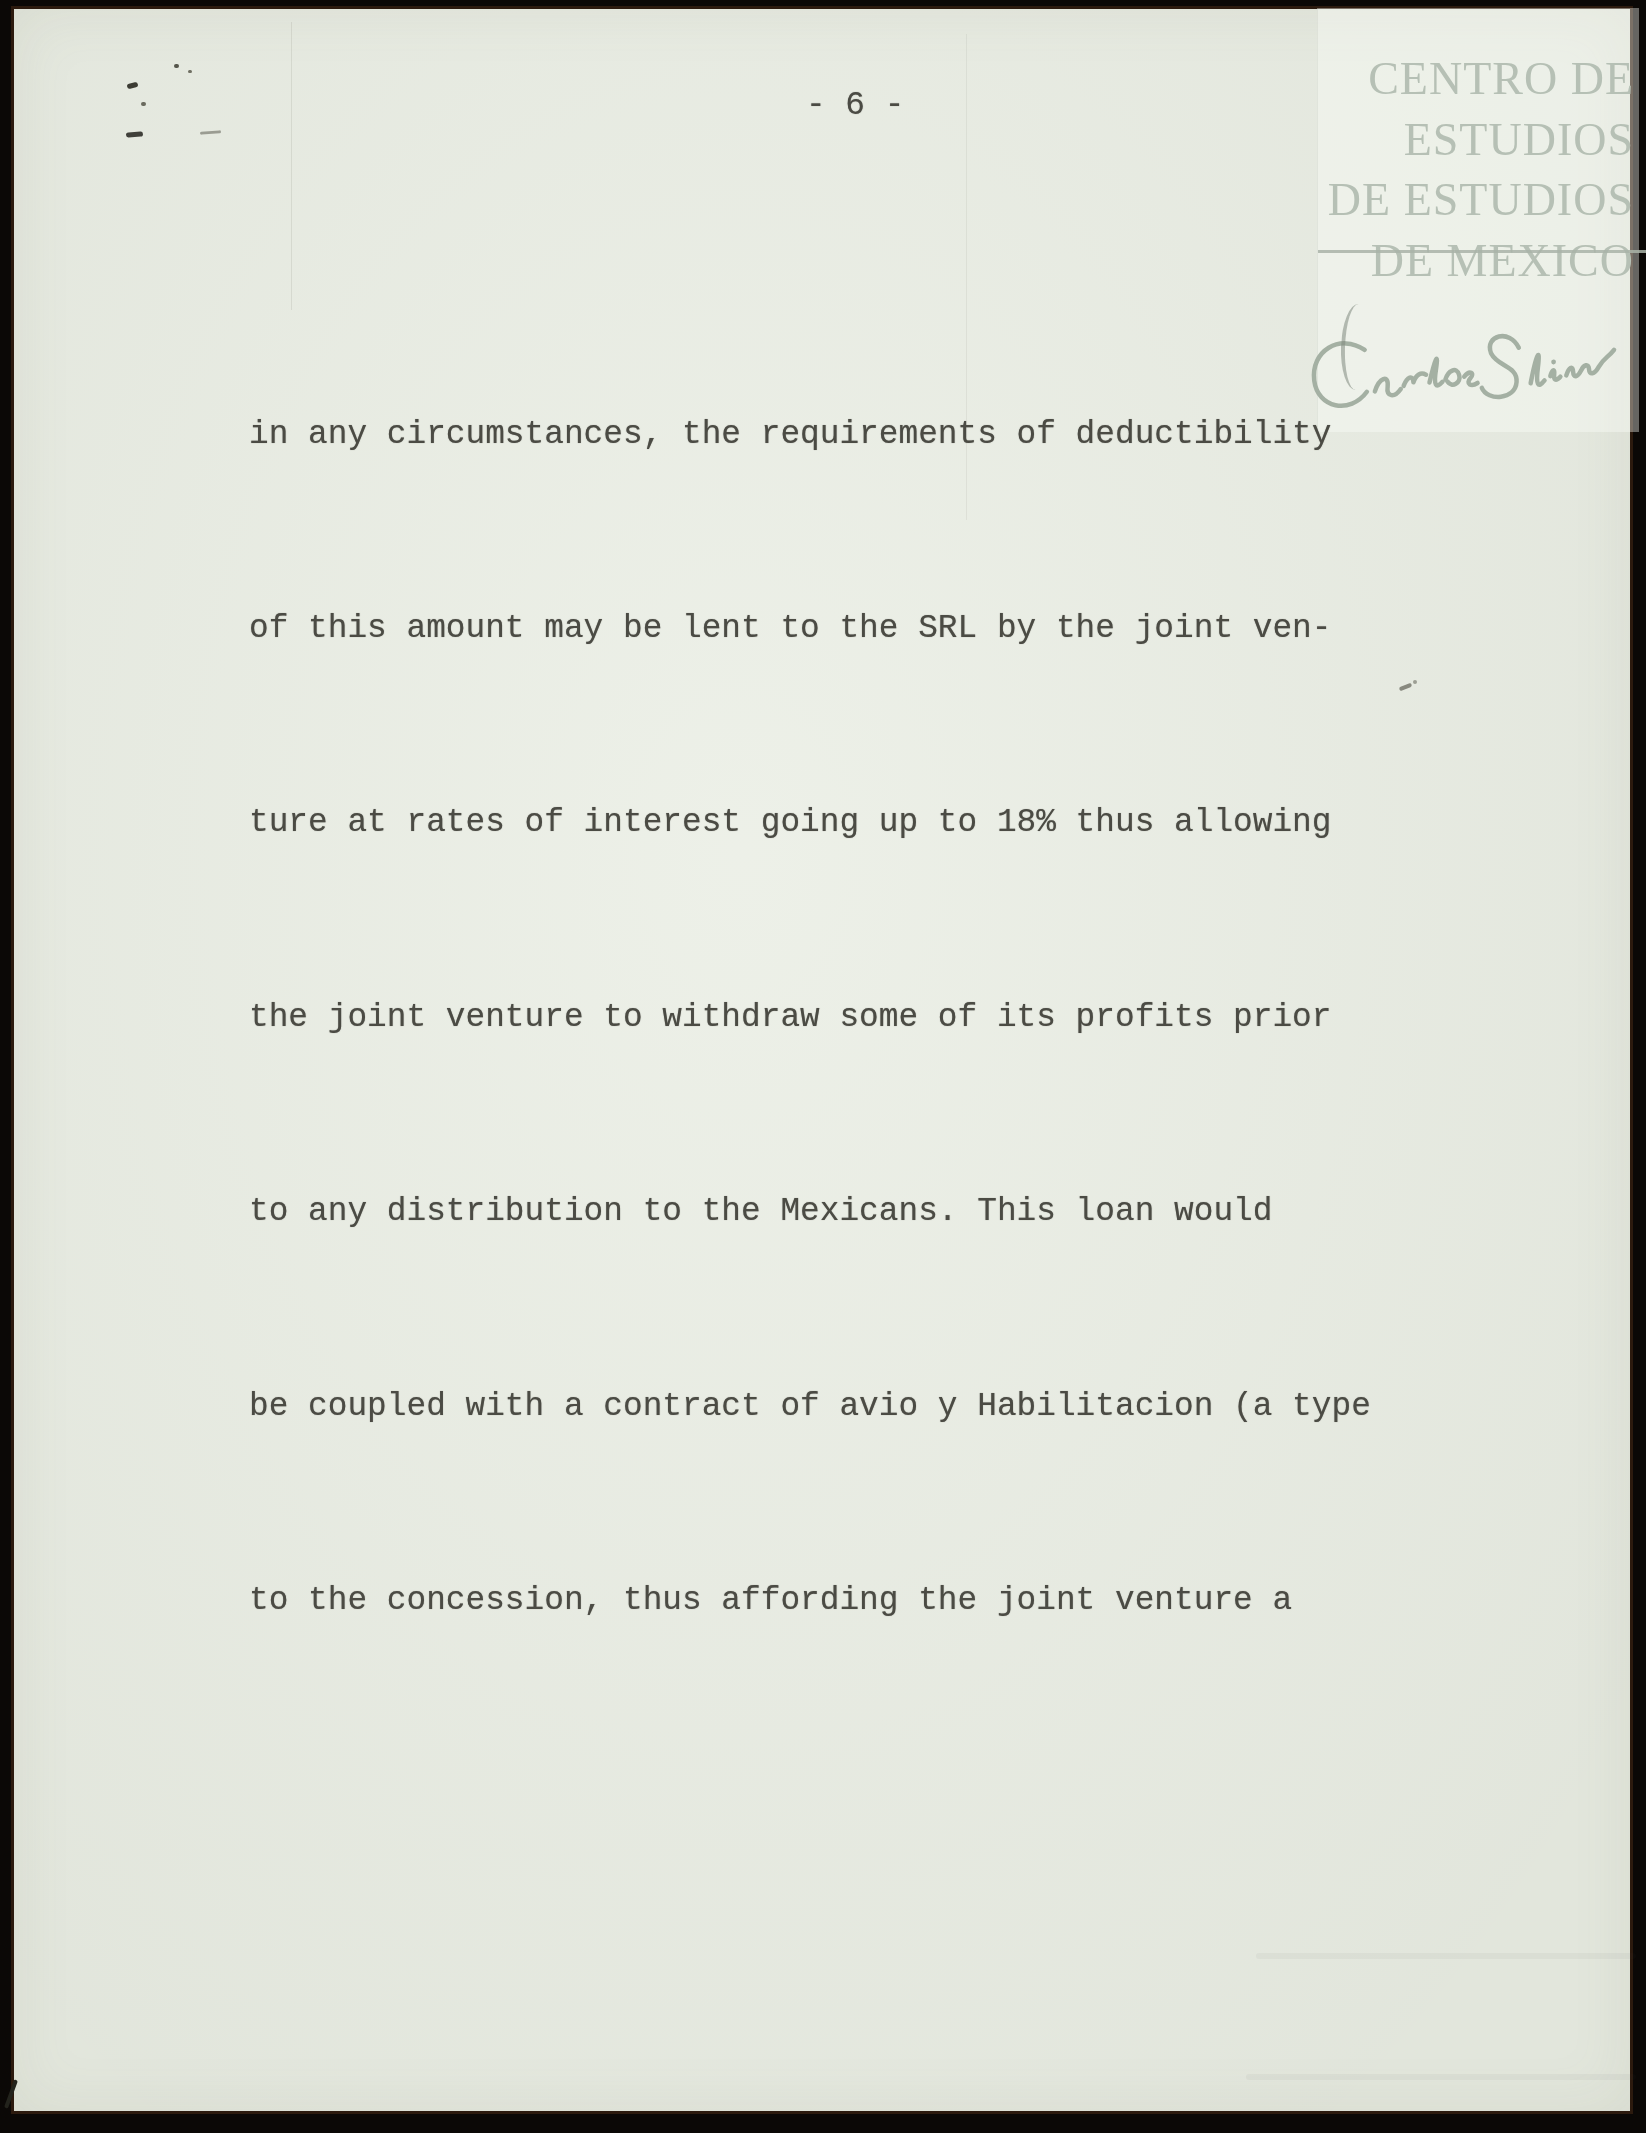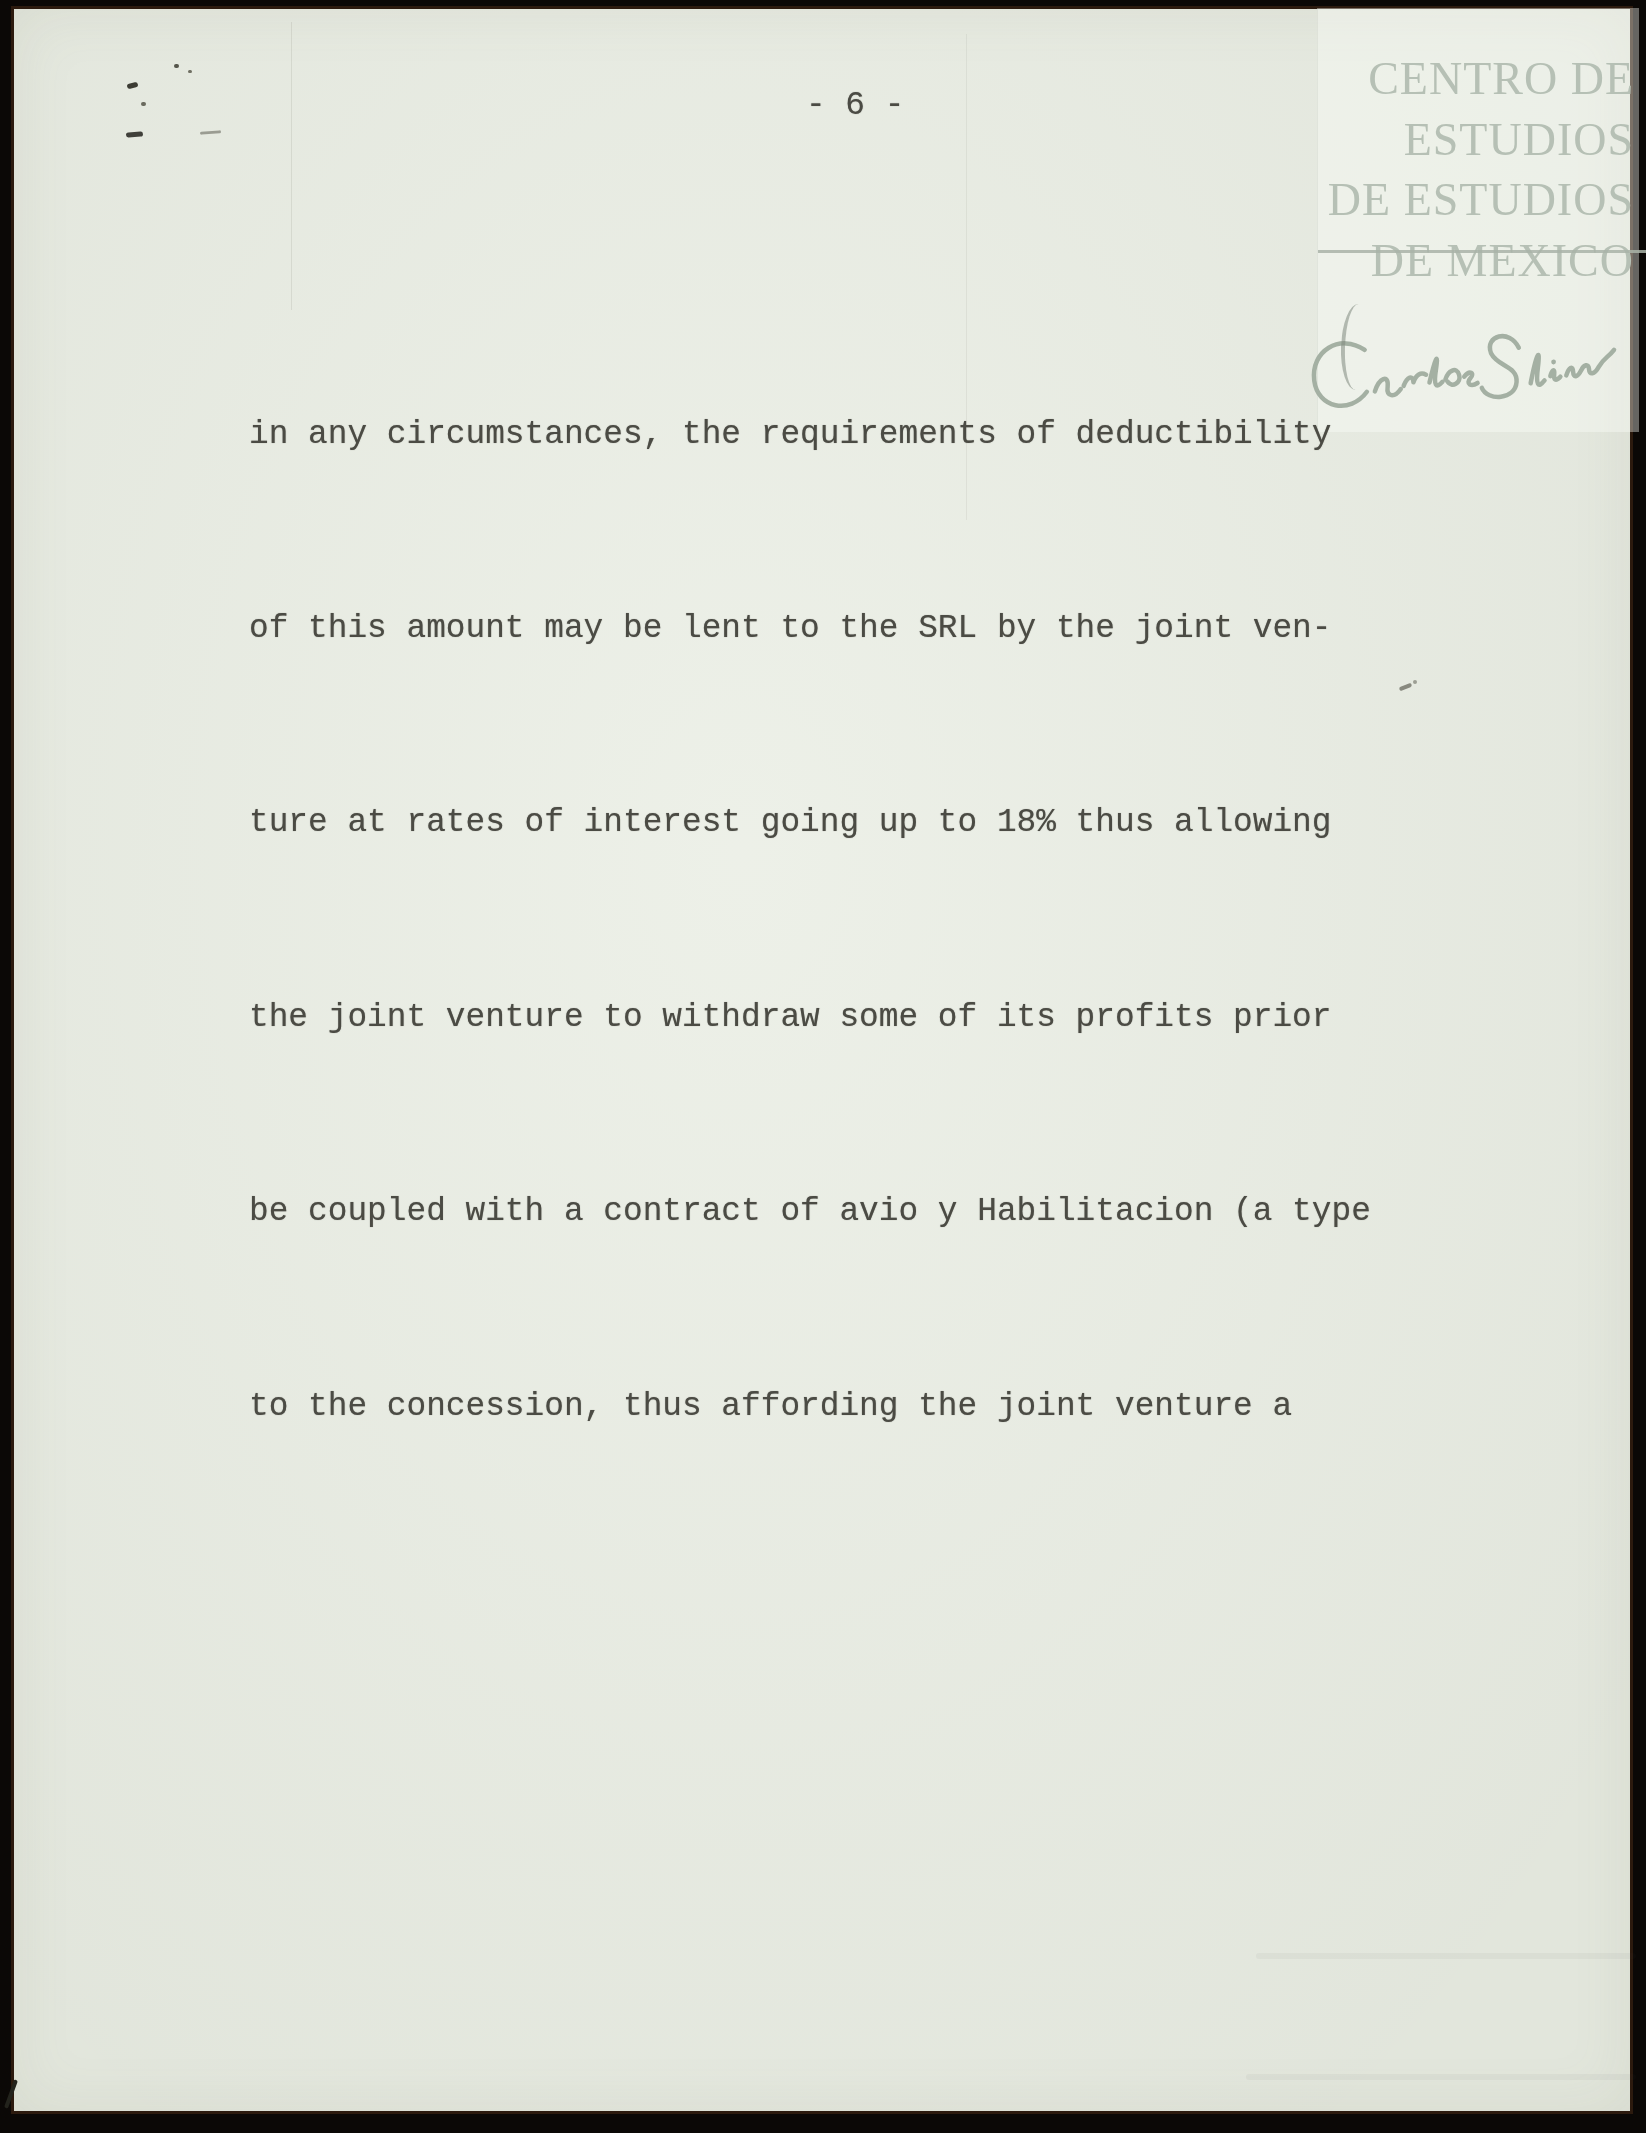--- a/index.html
+++ b/index.html
@@ -118,20 +118,21 @@
     </svg>
   </div>
 
   <div class="typed page-number">- 6 -</div>
 
   <div class="typed body-text">
     <div>in any circumstances, the requirements of deductibility</div>
     <div>of this amount may be lent to the SRL by the joint ven-</div>
     <div>ture at rates of interest going up to 18% thus allowing</div>
     <div>the joint venture to withdraw some of its profits prior</div>
+    <div>to any distribution to the Mexicans. This loan would</div>
     <div>be coupled with a contract of avio y Habilitacion (a type</div>
     <div>to the concession, thus affording the joint venture a</div>
     
     
     
     
     
     
     
     

